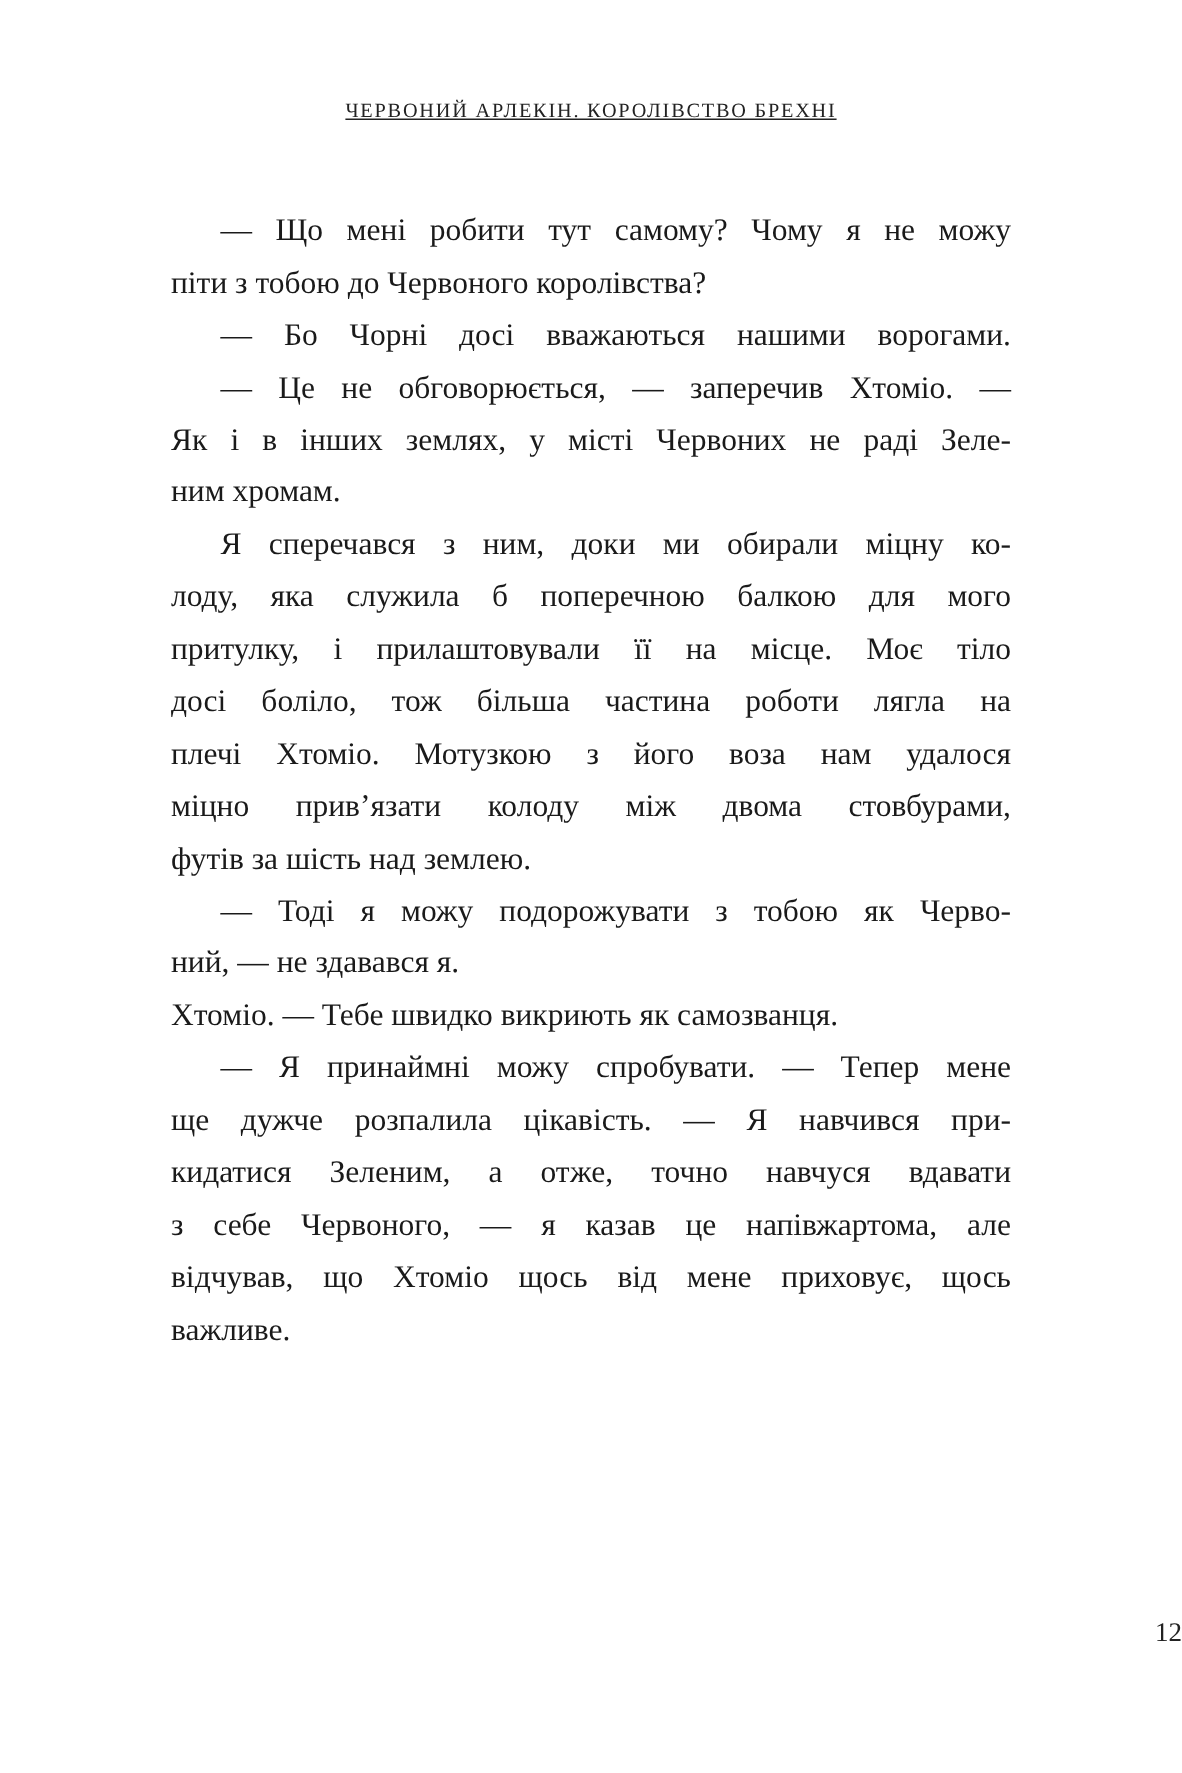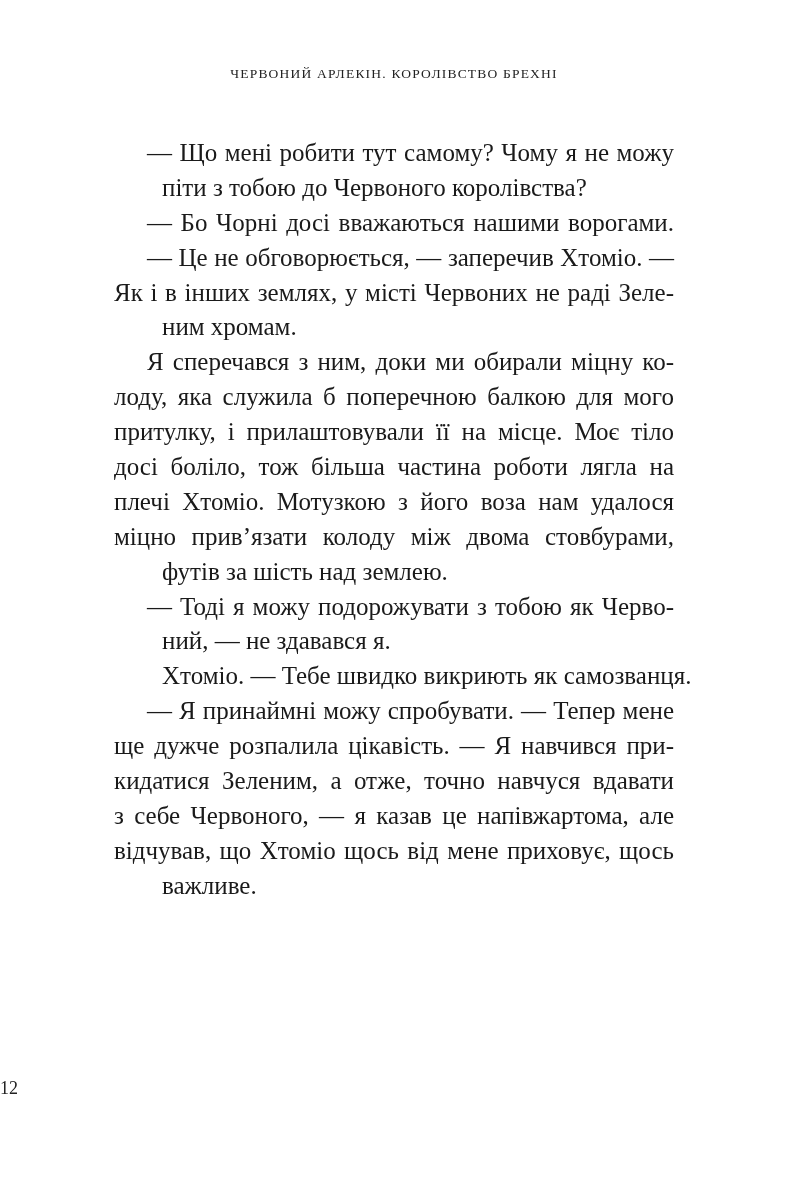--- a/index.html
+++ b/index.html
@@ -17,49 +17,49 @@
   }
   .running-head {
     position: absolute;
     top: 66px;
     left: 0;
     width: 788px;
     text-align: center;
     font-size: 13.5px;
     letter-spacing: 1.2px;
     color: #222;
+    text-decoration: underline;
   }
   .body-text {
     position: absolute;
     top: 136px;
     left: 114px;
     width: 560px;
   }
   .line {
     display: block;
     height: 34.9px;
     line-height: 34.9px;
-    font-size: 25px;
+    font-size: 21px;
     white-space: nowrap;
     text-align: justify;
     text-align-last: justify;
   }
   .line.last {
     text-align-last: left;
-    margin-left: 48px;
   }
   .line.indent {
     padding-left: 33px;
   }
   .page-number {
     position: absolute;
     top: 1078px;
     left: 0;
     width: 788px;
-    text-align: left;
+    text-align: right;
     font-size: 18px;
     color: #222;
   }
 </style>
 </head>
 <body>
 
 <div class="running-head">ЧЕРВОНИЙ АРЛЕКІН. КОРОЛІВСТВО БРЕХНІ</div>
 
 <div class="body-text">

